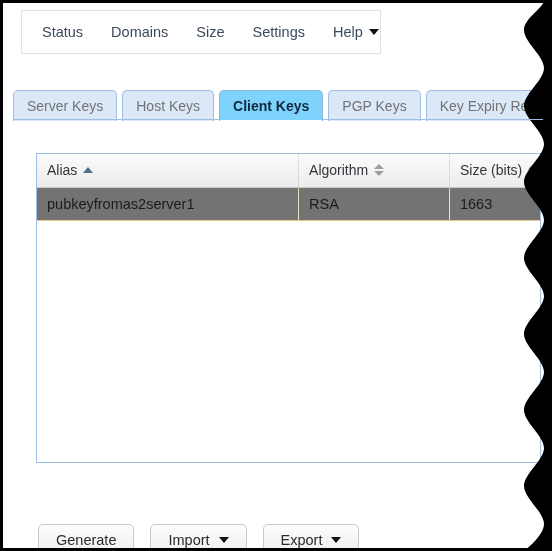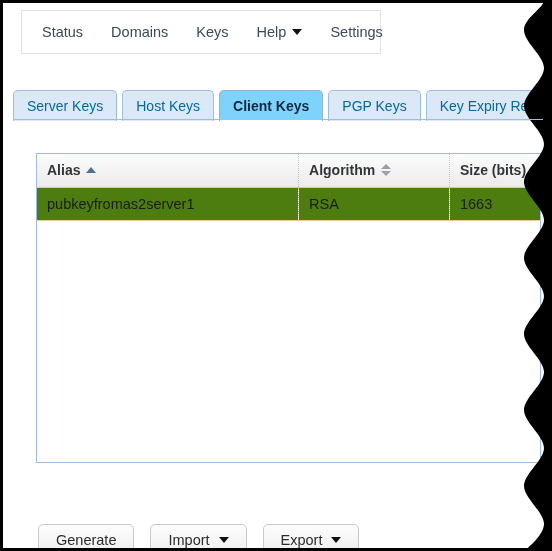--- a/index.html
+++ b/index.html
@@ -97,21 +97,21 @@
     gap: 5px;
   }
   .tab {
     box-sizing: border-box;
     height: 31px;
     padding: 0 13px;
     display: flex;
     align-items: center;
     justify-content: center;
     font-size: 14px;
-    color: #0369a1;
+    color: #737373;
     background: #dbe8f8;
     border: 1px solid #9dbde2;
     border-bottom: none;
     border-radius: 5px 5px 0 0;
     white-space: nowrap;
   }
   .tab.active {
     background: #7dd3fc;
     color: #10283f;
     font-weight: bold;
@@ -154,21 +154,21 @@
     width: 100%;
     border-collapse: collapse;
     table-layout: fixed;
   }
   table.grid th {
     box-sizing: border-box;
     height: 33px;
     padding: 0 10px;
     text-align: center;
     font-size: 14px;
-    font-weight: bold;
+    font-weight: normal;
     color: #31363b;
     background: linear-gradient(#fcfcfc, #eceaea);
     border-bottom: 1px solid #c9c9c9;
     border-right: 1px dotted #c3c3c3;
     white-space: nowrap;
   }
   table.grid th:last-child { border-right: none; }
   .th-inner {
     display: flex;
     align-items: center;
@@ -201,21 +201,21 @@
     padding: 0 10px;
     font-size: 14.5px;
     color: #1b1b1b;
     border-right: 1px dotted #d9c48c;
     white-space: nowrap;
     overflow: hidden;
     text-overflow: ellipsis;
   }
   table.grid td:last-child { border-right: none; }
   tr.row-selected td {
-    background: #4d7c0f;
+    background: #737373;
     border-bottom: 1px solid #e8d08a;
   }
 
   
   .buttonbar {
     position: absolute;
     left: 35px;
     top: 521px;
     display: flex;
     gap: 16px;
@@ -247,28 +247,28 @@
   <div class="page">
 
     <div class="menubar">
       <div class="menu-item">
         <span>Status</span>
       </div>
       <div class="menu-item">
         <span>Domains</span>
       </div>
       <div class="menu-item">
-        <span>Keys</span>
+        <span>Size</span>
+      </div>
+      <div class="menu-item">
+        <span>Settings</span>
       </div>
       <div class="menu-item">
         <span>Help</span>
         <span class="caret-dark"></span>
-      </div>
-      <div class="menu-item">
-        <span>Settings</span>
       </div>
     </div>
 
     <div class="tab-underline"></div>
     <div class="tabstrip">
       <div class="tab">
         <span>Server Keys</span>
       </div>
       <div class="tab">
         <span>Host Keys</span>

